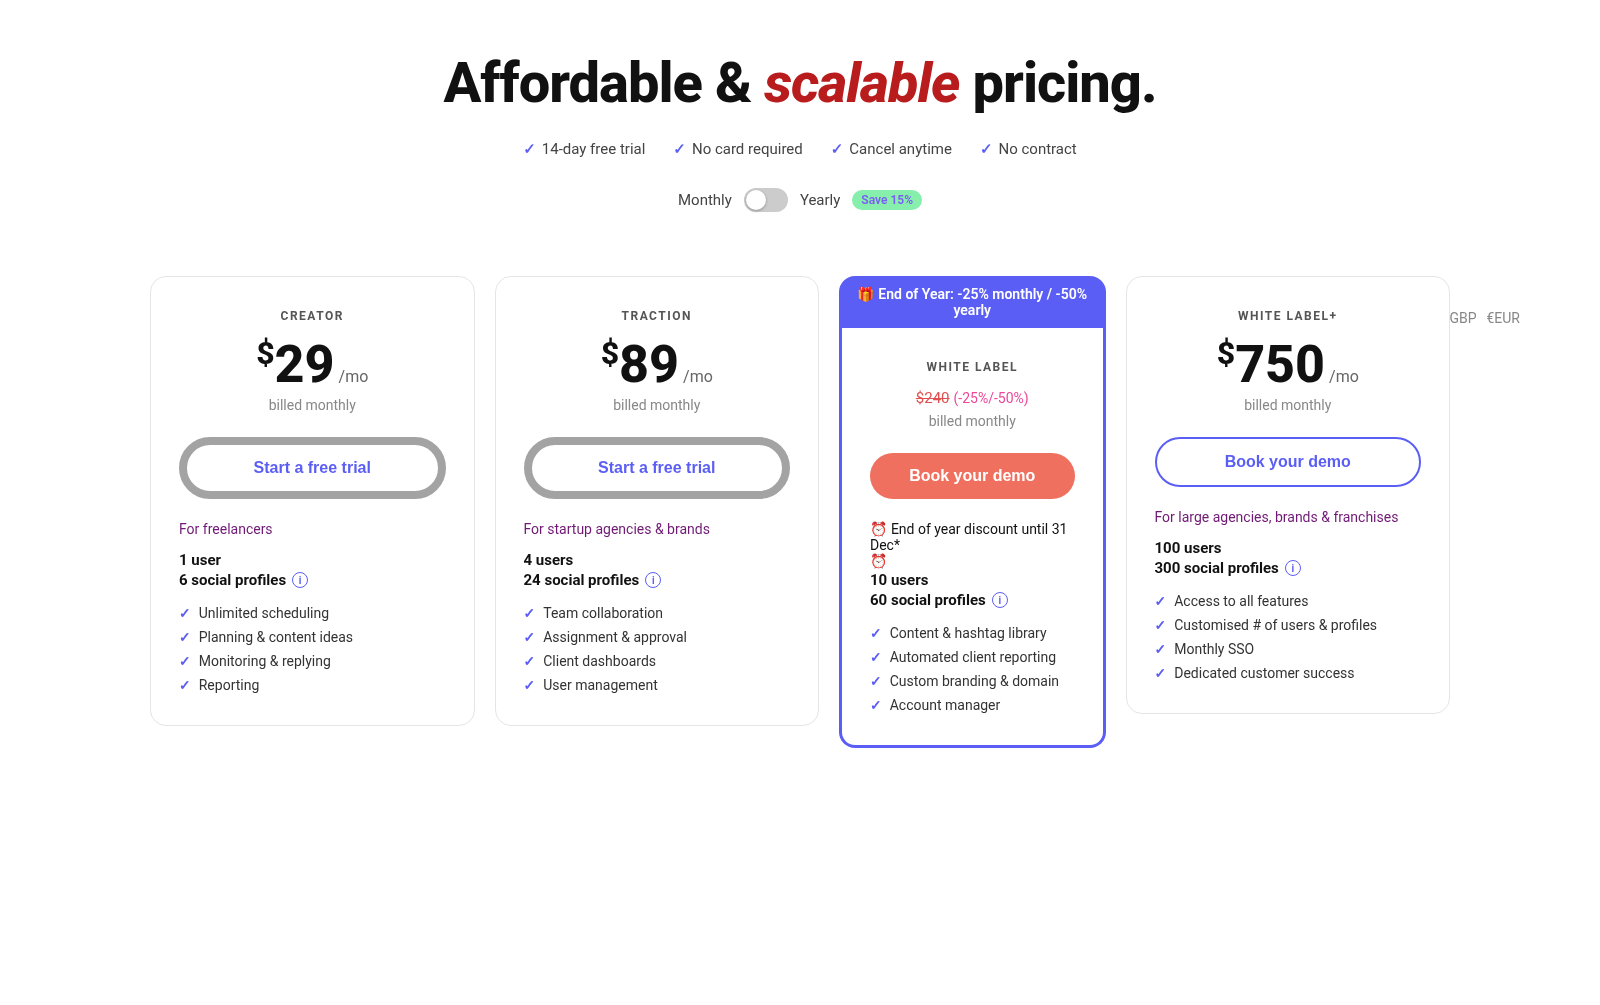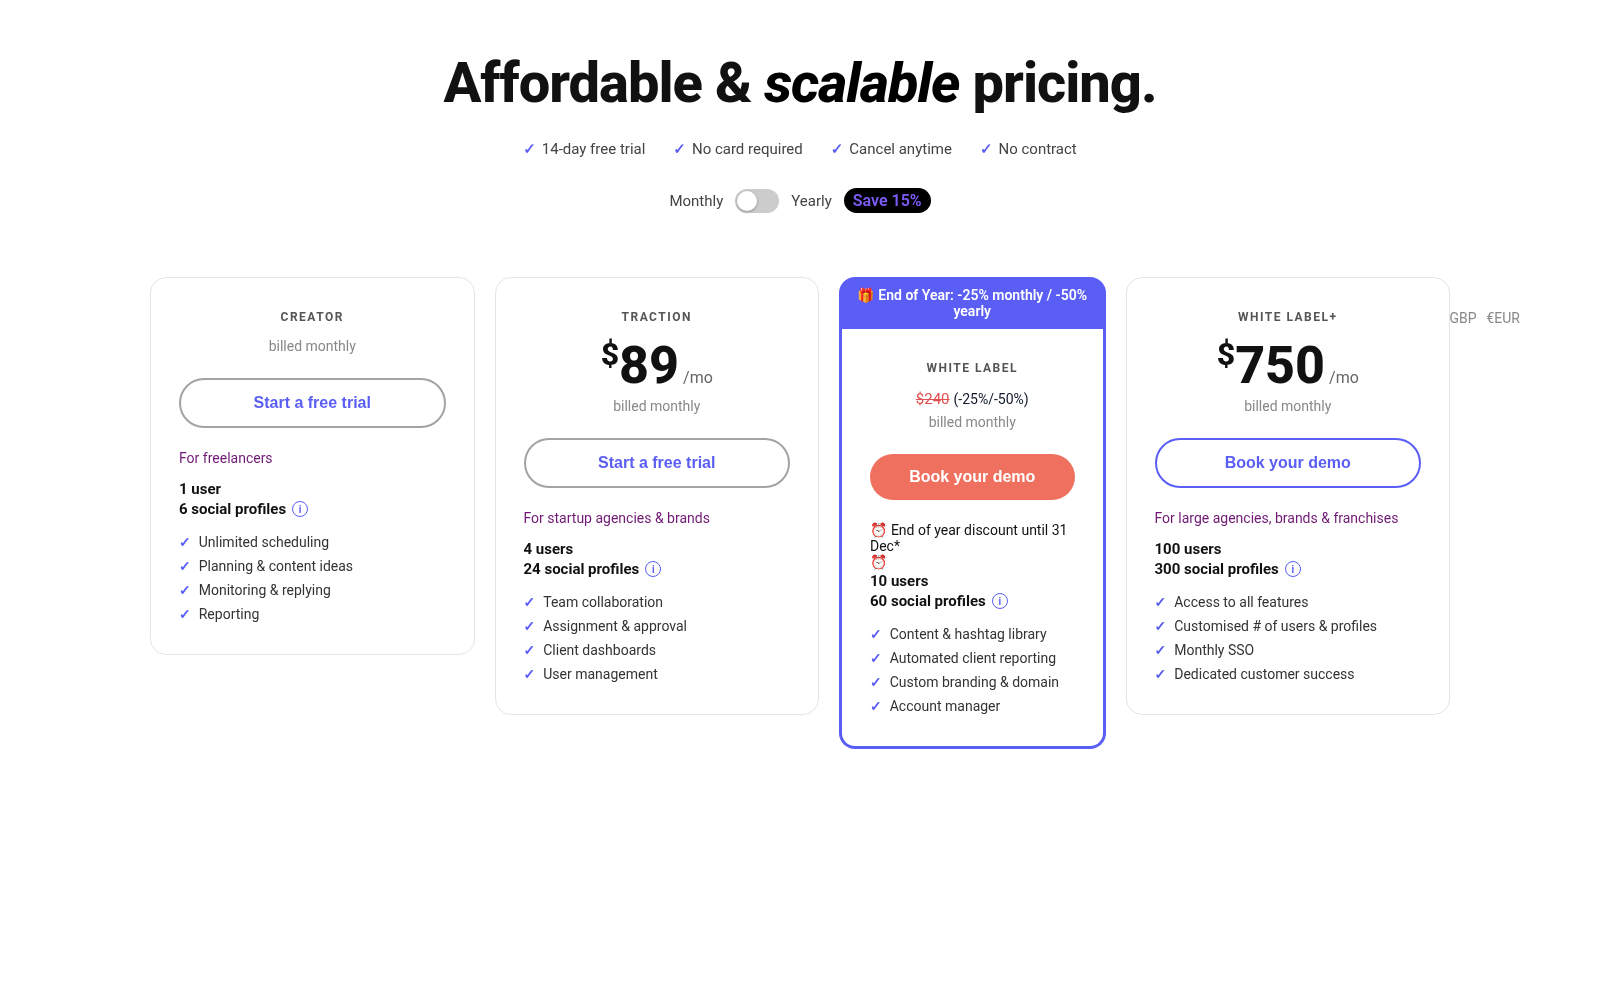--- a/index.html
+++ b/index.html
@@ -15,21 +15,21 @@
     }
     .page-title {
       font-size: 56px;
       font-weight: 800;
       text-align: center;
       margin-bottom: 24px;
       color: #111;
       letter-spacing: -1px;
     }
     .page-title .scalable {
-      color: #000000;
+      color: #b91c1c;
       font-style: italic;
       font-weight: 800;
     }
     .features-row {
       display: flex;
       gap: 28px;
       margin-bottom: 30px;
       align-items: center;
       font-size: 15px;
       color: #444;
@@ -64,23 +64,23 @@
       width: 20px;
       height: 20px;
       background: #fff;
       border-radius: 50%;
       position: absolute;
       top: 2px;
       left: 2px;
       box-shadow: 0 1px 3px rgba(0,0,0,0.3);
     }
     .save-badge {
-      background: #000000;
+      background: #86efac;
       color: #7c5cf6;
-      font-size: 16px;
+      font-size: 12px;
       font-weight: 600;
       padding: 3px 9px;
       border-radius: 20px;
     }
     .currency-row {
       position: absolute;
       right: 60px;
       top: 260px;
       font-size: 14px;
       color: #888;
@@ -144,21 +144,21 @@
     .plan-price-area {
       text-align: center;
       margin-bottom: 6px;
     }
     .original-price {
       color: #e05050;
       text-decoration: line-through;
       font-size: 15px;
     }
     .discount-text {
-      color: #0f172a;
+      color: #ec4899;
       font-size: 14px;
     }
     .price-main {
       font-size: 52px;
       font-weight: 800;
       color: #111;
       line-height: 1;
     }
     .price-main .currency-sign {
       font-size: 32px;
@@ -176,21 +176,21 @@
       font-size: 14px;
       margin-bottom: 24px;
     }
     .plan-cta {
       width: 100%;
       padding: 14px;
       border-radius: 50px;
       font-size: 16px;
       font-weight: 600;
       cursor: pointer;
-      border: 2px solid #a3a3a3;
+      border: 8px solid #a3a3a3;
       background: #fff;
       color: #5b5ef4;
       margin-bottom: 22px;
       transition: background 0.2s;
     }
     .plan-cta.cta-demo {
       background: #f07060;
       color: #fff;
       border: none;
     }
@@ -308,20 +308,25 @@
   <div class="currency-row">
     <span class="currency-item active">$USD</span>
     <span class="currency-item">£GBP</span>
     <span class="currency-item">€EUR</span>
   </div>
 
   <div class="plans-container">
 
     <div class="plan-card">
       <div class="plan-name">CREATOR</div>
+      <div class="plan-price-area">
+        <div class="price-main">
+          <span class="currency-sign">$</span><span>29</span><span class="per-mo"> /mo</span>
+        </div>
+      </div>
       <div class="billed-text">billed monthly</div>
       <button class="plan-cta">Start a free trial</button>
       <div class="plan-description">For freelancers</div>
       <div class="plan-users">1 user</div>
       <div class="plan-profiles">
         6 social profiles
         <span class="info-icon">i</span>
       </div>
       <ul class="plan-features">
         <li>

